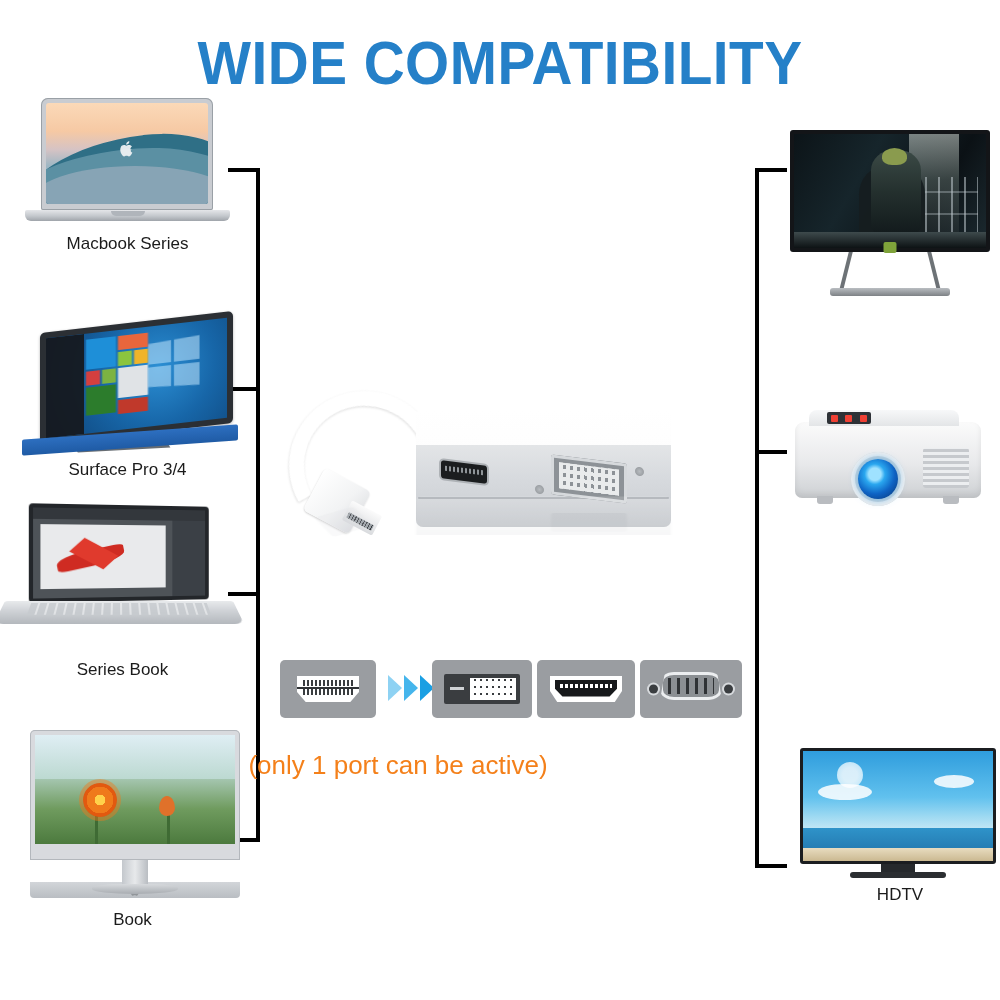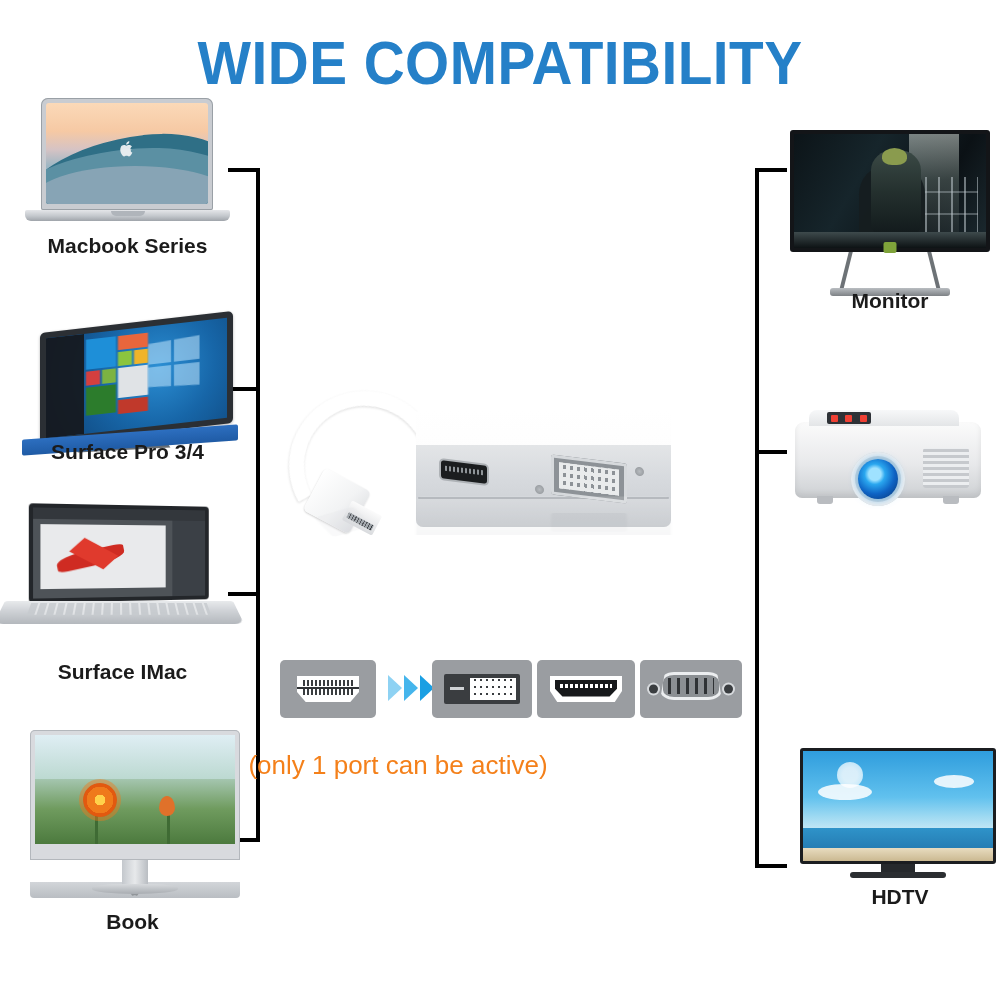--- a/index.html
+++ b/index.html
@@ -19,21 +19,21 @@
     font-size: 61px; font-weight: bold; letter-spacing: 0.5px;
     color: #2580c8;
     transform: scaleX(0.93); transform-origin: 50% 50%;
     white-space: nowrap;
   }
 
   
   .caption {
     position: absolute; text-align: center;
     font-family: "Liberation Sans", sans-serif;
-    font-size: 21px; color: #1b1b1b; white-space: nowrap; font-weight: bold;
+    font-size: 17px; color: #1b1b1b; white-space: nowrap;
   }
 
   
   .vline { position: absolute; background: #000; width: 4px; }
   .hline { position: absolute; background: #000; height: 4px; }
 
   
   .dev { position: absolute; }
 
   
@@ -521,38 +521,38 @@
           <i style="left:0;   top:32px;width:14px; height:14px; background:#d43f3f;"></i>
           <i style="left:16px;top:32px;width:14px; height:14px; background:#7cb342;"></i>
           <i style="left:32px;top:32px;width:30px; height:30px; background:#e0e3e6;"></i>
           <i style="left:0;   top:48px;width:30px; height:28px; background:#2c7c2c;"></i>
           <i style="left:32px;top:64px;width:30px; height:14px; background:#c0392b;"></i>
         </div>
       </div>
     </div>
     <div class="sp-kb"></div>
   </div>
-  <div class="caption" style="left:15px; top:440px; width:225px;">Surface Pro 3/4</div>
+  <div class="caption" style="left:15px; top:460px; width:225px;">Surface Pro 3/4</div>
 
   <div class="dev" style="left:5px; top:505px; width:228px; height:130px;">
     <div class="sb-screen">
       <div class="sb-canvas">
         <div class="sb-toolbar"></div>
         <div class="sb-side"></div>
         <div class="sb-art">
           <div class="sb-plane"></div>
           <div class="sb-plane2"></div>
         </div>
       </div>
     </div>
     <div class="sb-base">
       <div class="sb-keys"></div>
     </div>
   </div>
-  <div class="caption" style="left:10px; top:660px; width:225px;">Surface IMac</div>
+  <div class="caption" style="left:10px; top:660px; width:225px;">Series Book</div>
 
   <div class="dev" style="left:20px; top:730px; width:230px; height:168px;">
     <div class="im-screen">
       <div class="im-wall">
         <div class="im-sky"></div>
         <div class="im-stem" style="left:30%; top:58%; height:42%;"></div>
         <div class="im-stem" style="left:66%; top:66%; height:34%;"></div>
         <div class="im-flower"></div>
         <div class="im-bud"></div>
       </div>
@@ -576,21 +576,20 @@
         <div class="mo-figure"></div>
         <div class="mo-helm"></div>
         <div class="mo-floor"></div>
       </div>
       <div class="mo-logo"></div>
     </div>
     <div class="mo-stand-l"></div>
     <div class="mo-stand-r"></div>
     <div class="mo-foot"></div>
   </div>
-  <div class="caption" style="left:780px; top:289px; width:220px;">Monitor</div>
 
   <div class="dev" style="left:795px; top:410px; width:186px; height:95px;">
     <div class="pj-body">
       <div class="pj-lens">
         <div class="pj-lens-in"></div>
       </div>
       <div class="pj-vent"></div>
     </div>
     <div class="pj-top">
       <div class="pj-panel">

